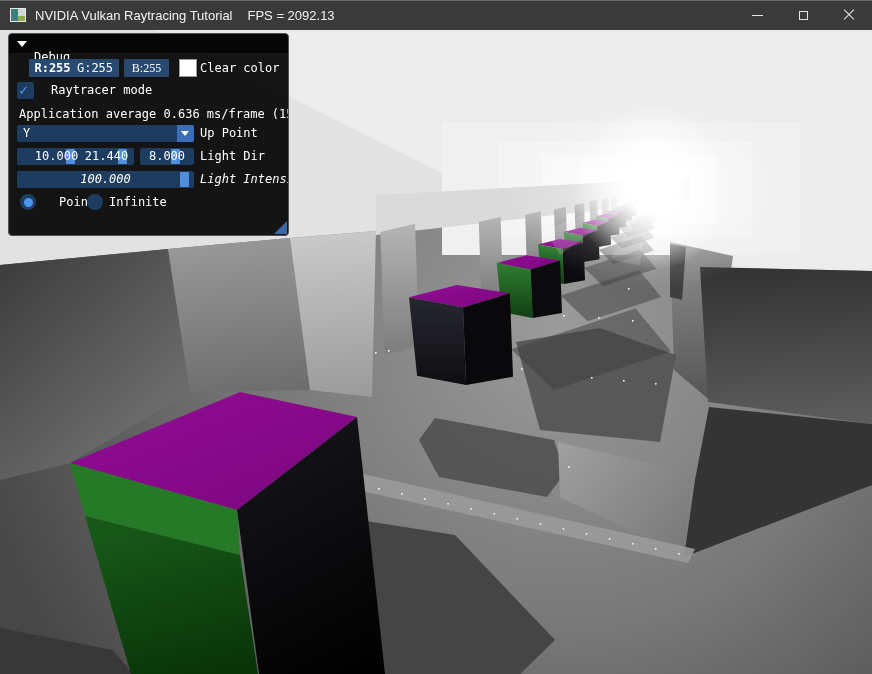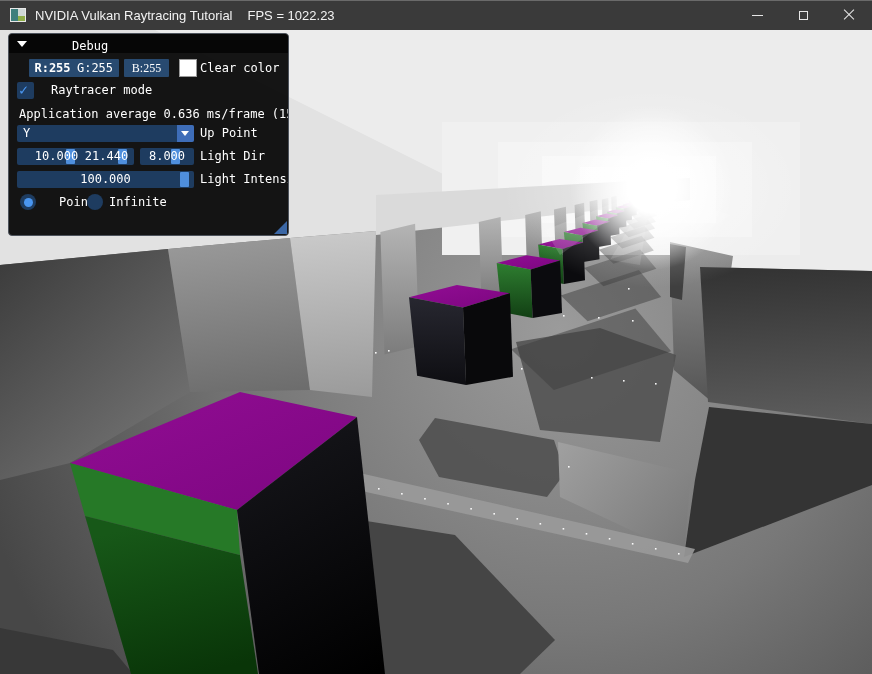--- a/index.html
+++ b/index.html
@@ -37,24 +37,24 @@
     position:absolute;left:8px;top:33px;width:281px;height:203px;
     background:rgba(11,11,11,0.96);
     border:1px solid #4d535c;border-radius:4px;
     font-family:"DejaVu Sans Mono",monospace;font-size:12px;color:#ffffff;
     overflow:hidden;
   }
   .p-title{position:absolute;top:0;left:0;right:0;height:19px;background:#060606;
     border-radius:3px 3px 0 0;line-height:19px;}
   .p-collapse{position:absolute;left:8px;top:7px;width:0;height:0;
     border-left:5px solid transparent;border-right:5px solid transparent;border-top:6px solid #ffffff;}
-  .p-title-label{position:absolute;left:25px;top:3px;margin-left:38px;}
+  .p-title-label{position:absolute;left:25px;top:14px;}
   .prow{position:absolute;left:0;right:0;}
   .r1{top:25px;height:18px;} .r2{top:48px;height:17px;} .r3{top:73px;height:14px;}
-  .r4{top:91px;height:17px;} .r5{top:114px;height:17px;} .r6{top:137px;height:18px;}
+  .r4{top:91px;height:17px;} .r5{top:114px;height:17px;} .r6{top:137px;height:18px;font-style:italic;}
   .r7{top:160px;height:16px;}
   .gbtn{position:absolute;top:0;height:18px;background:#284a70;color:#fff;
     text-align:center;line-height:18px;border-radius:1px;}
   .btn-r{left:20px;width:47px;font-weight:bold;} .btn-g{left:62px;width:48px;} .btn-b{left:115px;width:45px;font-family:Liberation Serif, serif;}
   .swatch{position:absolute;left:170px;top:0;width:18px;height:18px;border:1px solid #9a9a9a;}
   .side-label{position:absolute;left:191px;top:0;line-height:18px;white-space:nowrap;}
   .checkbox{position:absolute;left:8px;top:0;width:17px;height:17px;background:#1e3c60;border-radius:2px;position:absolute;}
   .checkmark{position:absolute;left:2px;top:-1px;color:#4a96f0;font-size:15px;font-weight:bold;}
   .cb-label{position:absolute;left:42px;line-height:17px;white-space:nowrap;}
   .perf-text{position:absolute;left:10px;right:0;white-space:nowrap;overflow:hidden;line-height:14px;}
@@ -80,21 +80,21 @@
     border-left:13px solid transparent;border-bottom:13px solid #3b67a5;}
 </style>
 </head>
 <body>
 
 <div class="window">
 
   <div class="titlebar">
     <div class="app-icon"></div>
     <div class="title-text">NVIDIA Vulkan Raytracing Tutorial</div>
-    <div class="fps-text">FPS = 1022.23</div>
+    <div class="fps-text">FPS = 2092.13</div>
     <div class="win-controls">
       <div class="win-btn">
           <div class="glyph-min"></div>
         </div>
       <div class="win-btn">
           <div class="glyph-max"></div>
         </div>
       <div class="win-btn">
           <div class="glyph-close"></div>
         </div>

